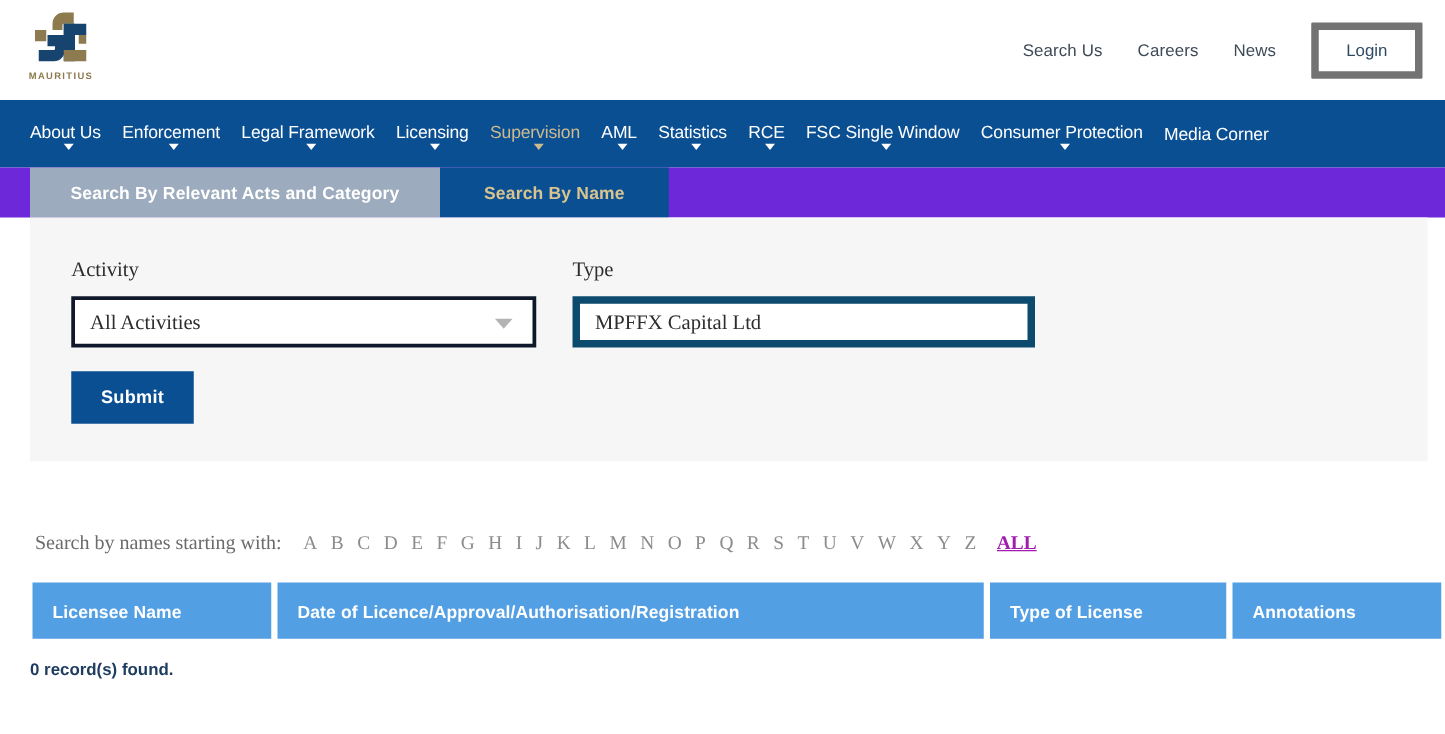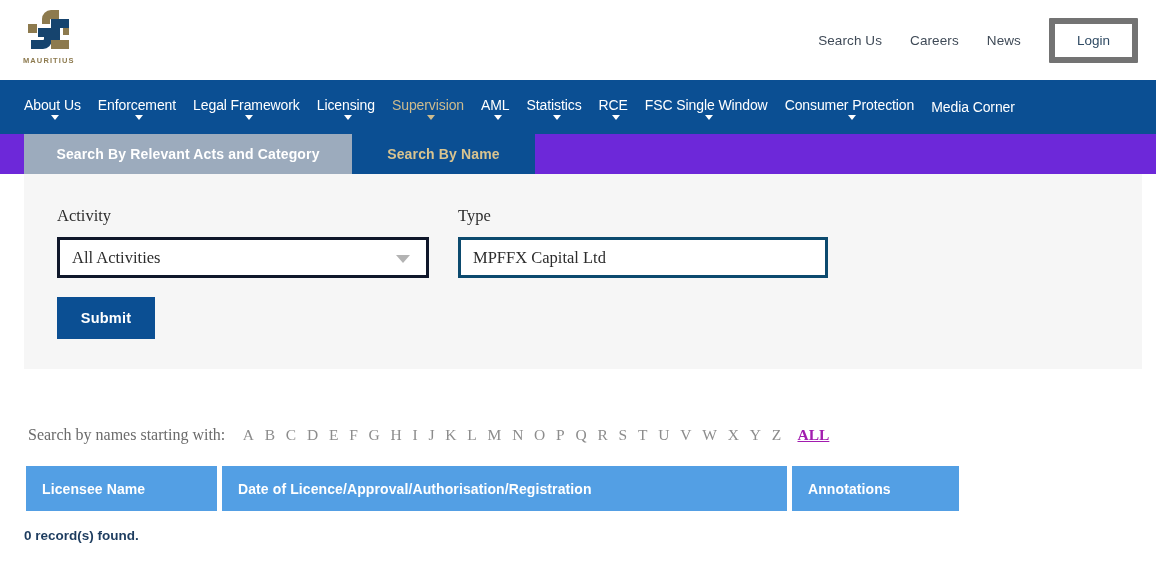--- a/index.html
+++ b/index.html
@@ -166,21 +166,21 @@
     border-left: 7px solid transparent;
     border-right: 7px solid transparent;
     border-top: 8px solid #b3b3b3;
   }
 
   .text-input {
     position: absolute;
     left: 434px; top: 63px;
     width: 370px; height: 41px;
     background: #ffffff;
-    border: 3px solid #0c4a6e;
+    border: 6px solid #0c4a6e;
     font-family: "Liberation Serif", serif;
     font-size: 16.5px;
     color: #2d2d2d;
     padding: 0 12px;
     outline: none;
   }
 
   .submit-btn {
     position: absolute;
     left: 33px; top: 123px;
@@ -358,16 +358,17 @@
 
 <div class="alpha-row">
   <span class="alpha-intro">Search by names starting with:</span>
   <span id="alpha-letters"><a class="alpha-letter">A</a><a class="alpha-letter">B</a><a class="alpha-letter">C</a><a class="alpha-letter">D</a><a class="alpha-letter">E</a><a class="alpha-letter">F</a><a class="alpha-letter">G</a><a class="alpha-letter">H</a><a class="alpha-letter">I</a><a class="alpha-letter">J</a><a class="alpha-letter">K</a><a class="alpha-letter">L</a><a class="alpha-letter">M</a><a class="alpha-letter">N</a><a class="alpha-letter">O</a><a class="alpha-letter">P</a><a class="alpha-letter">Q</a><a class="alpha-letter">R</a><a class="alpha-letter">S</a><a class="alpha-letter">T</a><a class="alpha-letter">U</a><a class="alpha-letter">V</a><a class="alpha-letter">W</a><a class="alpha-letter">X</a><a class="alpha-letter">Y</a><a class="alpha-letter">Z</a></span>
   <a class="alpha-all">ALL</a>
 </div>
 
 <div class="table-head">
   <div class="th th-1">Licensee Name</div>
   <div class="th th-2">Date of Licence/Approval/Authorisation/Registration</div>
+  <div class="th th-3">Type of License</div>
   <div class="th th-4">Annotations</div>
 </div>
 
 <div class="records">0 record(s) found.</div>
 
 </body></html>

